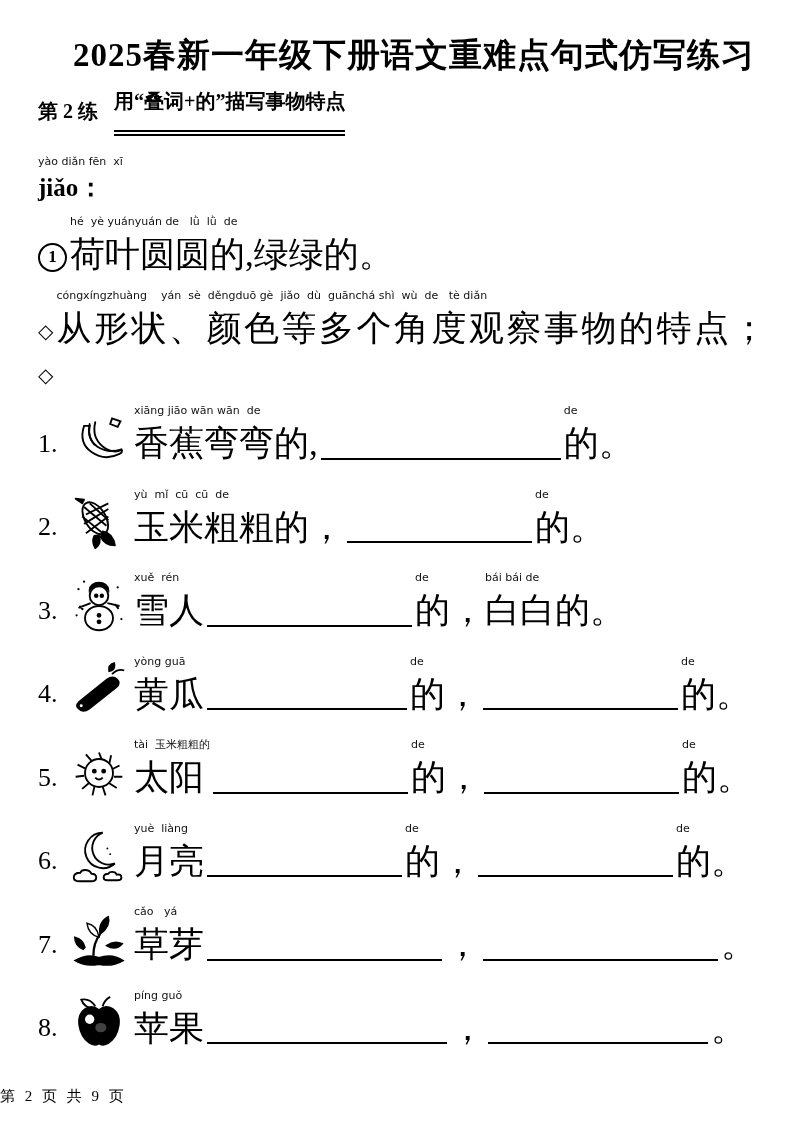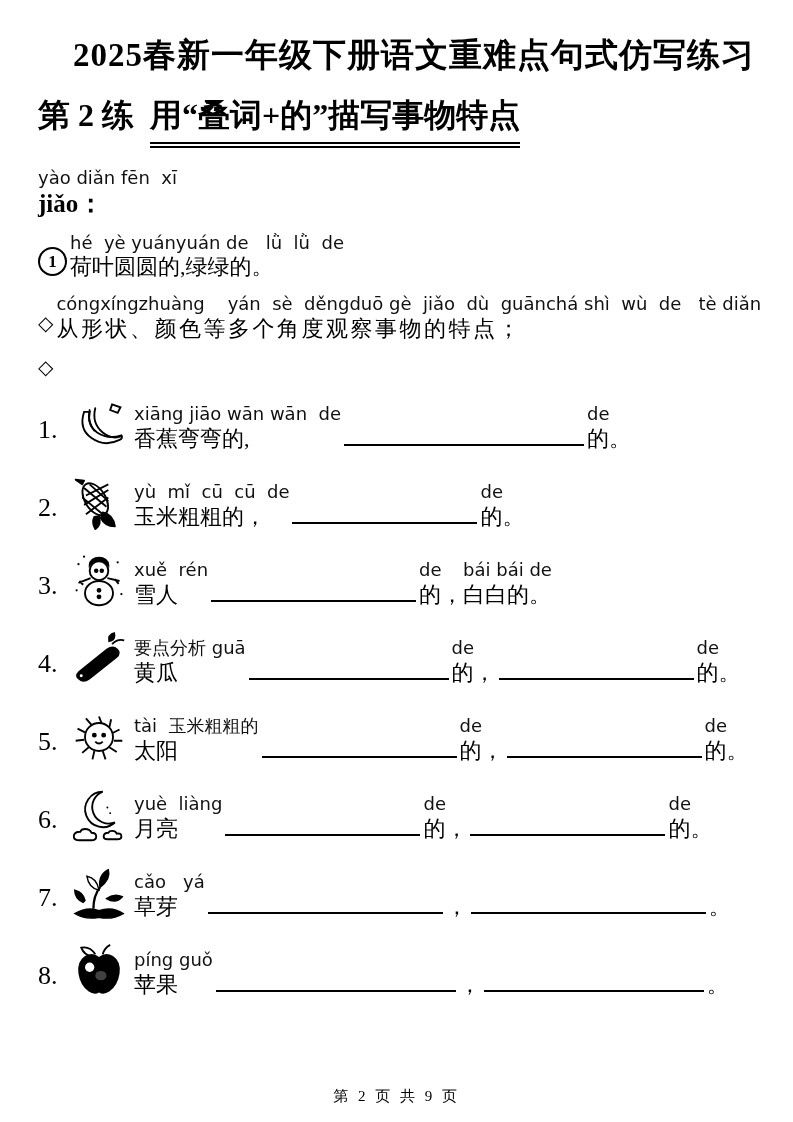--- a/index.html
+++ b/index.html
@@ -1,42 +1,42 @@
 <!DOCTYPE html>
 <html><head>
 <meta charset="utf-8">
 <style>
   html,body{margin:0;padding:0;background:#fff;}
   body{width:793px;height:1122px;position:relative;overflow:hidden;color:#000;
        font-family:"Liberation Serif",serif;}
   .page{position:absolute;inset:0;padding:36px 38px 0 38px;box-sizing:border-box;}
   h1{margin:0;font-size:33px;font-weight:700;letter-spacing:1px;line-height:1.2;text-align:right;}
-  .subtitle{margin-top:18px;font-size:32px;font-weight:700;display:flex;gap:16px;align-items:flex-start;}
-  .underline-double{border-bottom:6px double #000;padding-bottom:4px;}
+  .subtitle{margin-top:12px;font-size:20px;font-weight:700;display:flex;gap:16px;align-items:center;}
+  .underline-double{border-bottom:6px double #000;padding-bottom:15px;}
   .stack{display:inline-flex;flex-direction:column;align-items:flex-start;}
-  .pinyin{font-family:"DejaVu Sans",sans-serif;font-size:18px;line-height:1.15;min-height:16px;white-space:pre;color:#111;}
-  .cn{font-size:22px;line-height:1.3;white-space:pre;}
+  .pinyin{font-family:"DejaVu Sans",sans-serif;font-size:11px;line-height:1.15;min-height:16px;white-space:pre;color:#111;}
+  .cn{font-size:35px;line-height:1.3;white-space:pre;}
   .heading-stack{margin-top:20px;}
   .heading-stack .cn{font-size:25px;font-weight:700;}
   .row{display:flex;align-items:flex-end;}
   .example-row{margin-top:12px;}
   .point-row{margin-top:12px;}
   .point-row .cn{letter-spacing:2.5px;}
   .circle-num{width:25px;height:25px;border:2px solid #000;border-radius:50%;
       display:flex;align-items:center;justify-content:center;font-size:17px;
       font-weight:600;margin:0 3px 6px 0;flex:none;}
   .bullet{font-size:20px;margin:0 3px 8px 0;flex:none;}
   .exercise-list{margin-top:4px;}
   .exrow{display:flex;align-items:flex-end;margin-top:22px;}
   .exrow:first-child{margin-top:10px;}
   .num{font-size:26px;width:32px;flex:none;margin-bottom:8px;}
   .icon{width:58px;height:56px;flex:none;margin:0 6px 0 0;display:flex;align-items:center;justify-content:center;}
   .icon svg{width:100%;height:100%;}
   .blank{display:inline-block;border-bottom:2px solid #000;height:30px;margin:0 3px 7px 3px;flex:none;box-sizing:border-box;}
-  .footer{position:absolute;bottom:16px;left:0;right:0;text-align:center;
+  .footer{position:absolute;bottom:16px;left:0;right:0;
       font-size:15px;letter-spacing:3px;}
 </style>
 </head>
 <body>
 
 <div class="page">
 
   <h1>2025春新一年级下册语文重难点句式仿写练习</h1>
 
   <div class="subtitle">
@@ -157,21 +157,21 @@
           <svg viewBox="0 0 60 60">
             <g>
               <path d="M8 52 q-5-4 0-9 l30-24 q7-5 12 0 q5 5 -1 10 l-29 23 q-7 5 -12 0 z" fill="#000"></path>
               <path d="M44 14 q6-6 13-4" stroke="#000" stroke-width="2" fill="none"></path>
               <path d="M40 12 q-2-9 7-11 q2 7 -3 10 z" fill="#000"></path>
               <circle cx="11" cy="48" r="1.6" fill="#fff"></circle>
             </g>
           </svg>
         </span>
         <span class="stack">
-          <span class="pinyin">要点分析 guā</span>
+          <span class="pinyin">yòng guā</span>
           <span class="cn">黄瓜</span>
         </span>
         <span class="blank" style="width: 200px;"></span>
         <span class="stack">
           <span class="pinyin">de</span>
           <span class="cn">的，</span>
         </span>
         <span class="blank" style="width: 195px;"></span>
         <span class="stack">
           <span class="pinyin">de</span>

